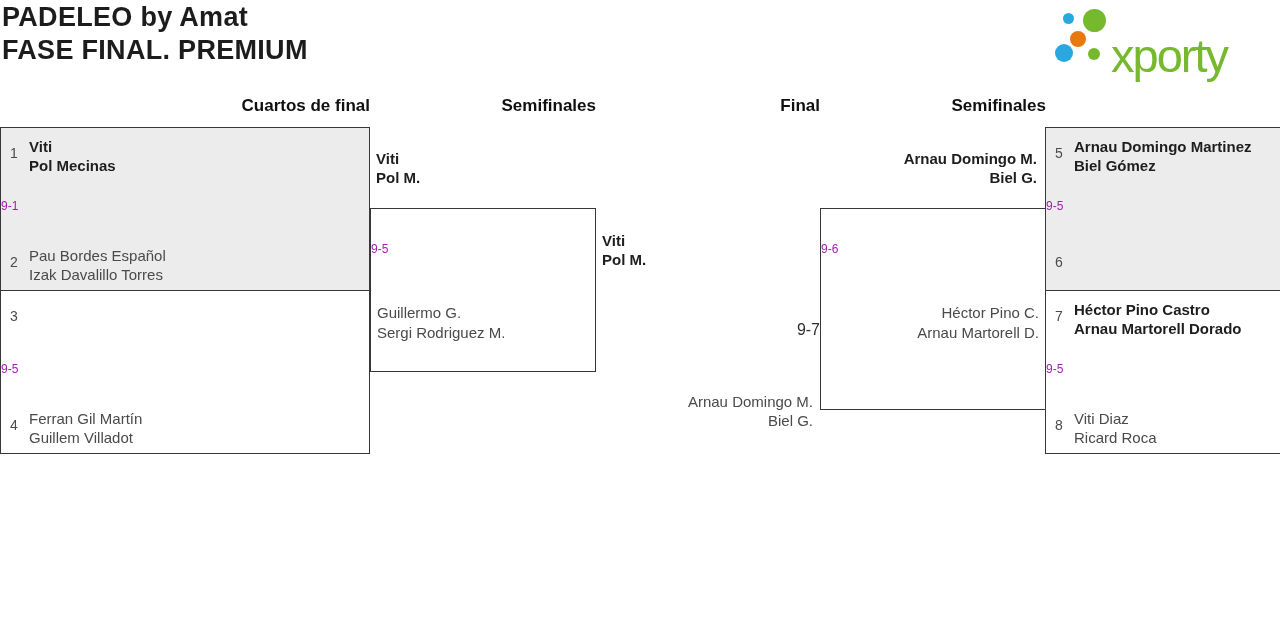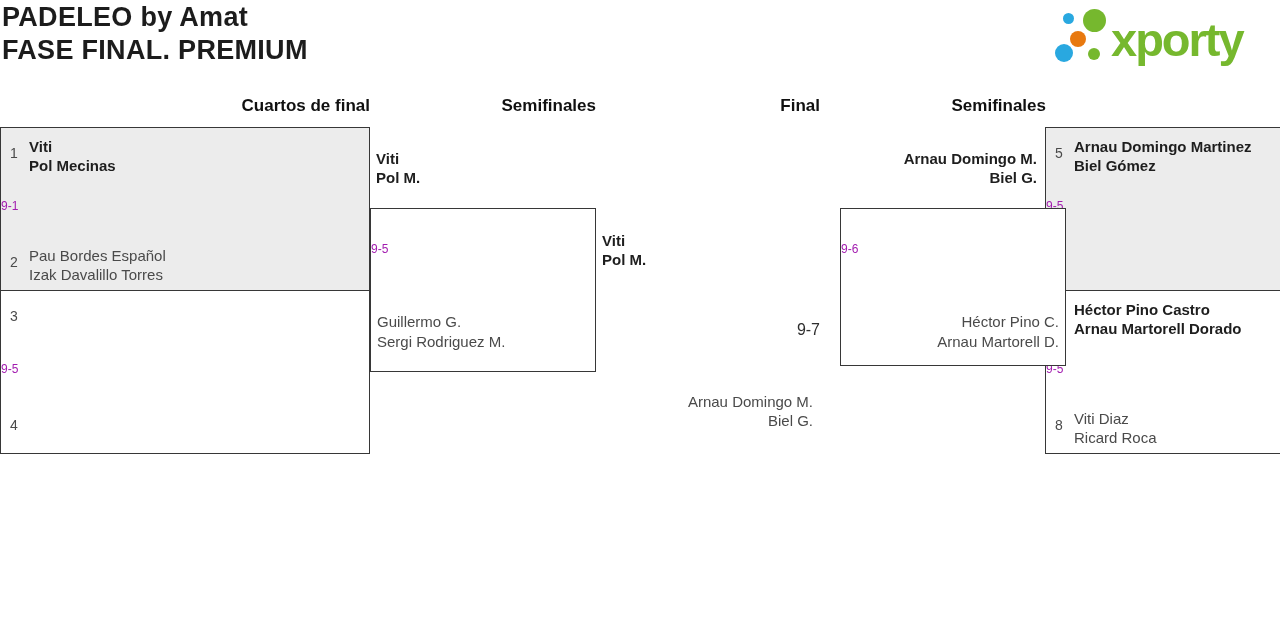--- a/index.html
+++ b/index.html
@@ -15,22 +15,22 @@
   .page-title .line { font-size: 27px; font-weight: 700; line-height: 33px; letter-spacing: 0.3px; }
 
   .logo { position: absolute; left: 1048px; top: 4px; width: 232px; height: 68px; display: block; text-decoration: none; cursor: pointer; }
   .dot { position: absolute; border-radius: 50%; }
   .dot.blue-sm  { left: 15px; top:  9px; width: 11px; height: 11px; background: #29a8e0; }
   .dot.green-lg { left: 35px; top:  5px; width: 23px; height: 23px; background: #76b82e; }
   .dot.orange   { left: 22px; top: 27px; width: 16px; height: 16px; background: #e8790f; }
   .dot.blue-lg  { left:  7px; top: 40px; width: 18px; height: 18px; background: #29a8e0; }
   .dot.green-sm { left: 40px; top: 44px; width: 12px; height: 12px; background: #76b82e; }
   .logo-wordmark {
-    position: absolute; left: 63px; top: 12px;
-    font-size: 47px; line-height: 1; font-weight: 700;
+    position: absolute; left: 63px; top: 28px;
+    font-size: 47px; line-height: 1; font-weight: 400;
     letter-spacing: -2px; color: #76b82e;
   }
 
   
   .round-header {
     position: absolute; top: 95px; text-align: right;
     font-size: 17px; font-weight: 700; color: #101010; line-height: 22px;
   }
   .rh-qf-left  { left: 0;      width: 370px; }
   .rh-sf-left  { left: 370px;  width: 226px; }
@@ -39,36 +39,36 @@
   .rh-qf-right { left: 1045px; width: 370px; }
 
   
   .match-box { position: absolute; background: #ffffff; border: 1px solid #373737; cursor: pointer; }
   .match-box.shaded { background: #ececec; }
   .pos-qf1 { left: 0;      top: 127px; width: 370px; height: 164px; }
   .pos-qf2 { left: 0;      top: 290px; width: 370px; height: 164px; }
   .pos-qf3 { left: 1045px; top: 127px; width: 370px; height: 164px; }
   .pos-qf4 { left: 1045px; top: 290px; width: 370px; height: 164px; }
   .pos-sf1 { left: 370px;  top: 208px; width: 226px; height: 164px; }
-  .pos-sf2 { left: 820px;  top: 208px; width: 226px; height: 158px; margin-left: 20px; }
+  .pos-sf2 { left: 820px;  top: 208px; width: 226px; height: 202px; }
 
   .seed { position: absolute; left: 9px; width: 16px; font-size: 14px; color: #4a4a4a; }
   .seed.seed-a { top: 17px; }
   .seed.seed-b { top: 126px; }
 
   .team { position: absolute; left: 28px; font-size: 15px; line-height: 19px; color: #4a4a4a; white-space: nowrap; }
   .team.team-a { top: 9px; }
   .team.team-b { top: 118px; }
   .team.winner { font-weight: 700; color: #1e1e1e; }
 
   .score { position: absolute; left: 0; width: 100%; text-align: left; font-size: 12px; color: #a21caf; }
   .qf-score { top: 71px; }
   .sf-score { top: 33px; }
 
-  .sf-loser { position: absolute; top: 103px; font-size: 15px; line-height: 20px; color: #4a4a4a; white-space: nowrap; }
+  .sf-loser { position: absolute; top: 94px; font-size: 15px; line-height: 20px; color: #4a4a4a; white-space: nowrap; }
   .pos-sf1 .sf-loser { left: 6px; }
   .pos-sf2 .sf-loser { right: 6px; text-align: right; }
 
   .sf-winner-label {
     position: absolute; top: 149px; font-size: 15px; line-height: 19px;
     font-weight: 700; color: #1e1e1e; white-space: nowrap;
   }
   .sf1-winner { left: 376px; }
   .sf2-winner { left: 820px; width: 217px; text-align: right; }
 
@@ -119,20 +119,24 @@
     <div class="team team-b">
       <div>Pau Bordes Español</div>
       <div>Izak Davalillo Torres</div>
     </div>
   </div>
 
   <div class="match-box pos-qf2">
     <span class="seed seed-a">3</span>
     <div class="score qf-score">9-5</div>
     <span class="seed seed-b">4</span>
+    <div class="team team-b">
+      <div>Ferran Gil Martín</div>
+      <div>Guillem Villadot</div>
+    </div>
   </div>
 
   <div class="match-box shaded pos-qf3">
     <span class="seed seed-a">5</span>
     <div class="team team-a winner">
       <div>Arnau Domingo Martinez</div>
       <div>Biel Gómez</div>
     </div>
     <div class="score qf-score">9-5</div>
     <span class="seed seed-b">6</span>

